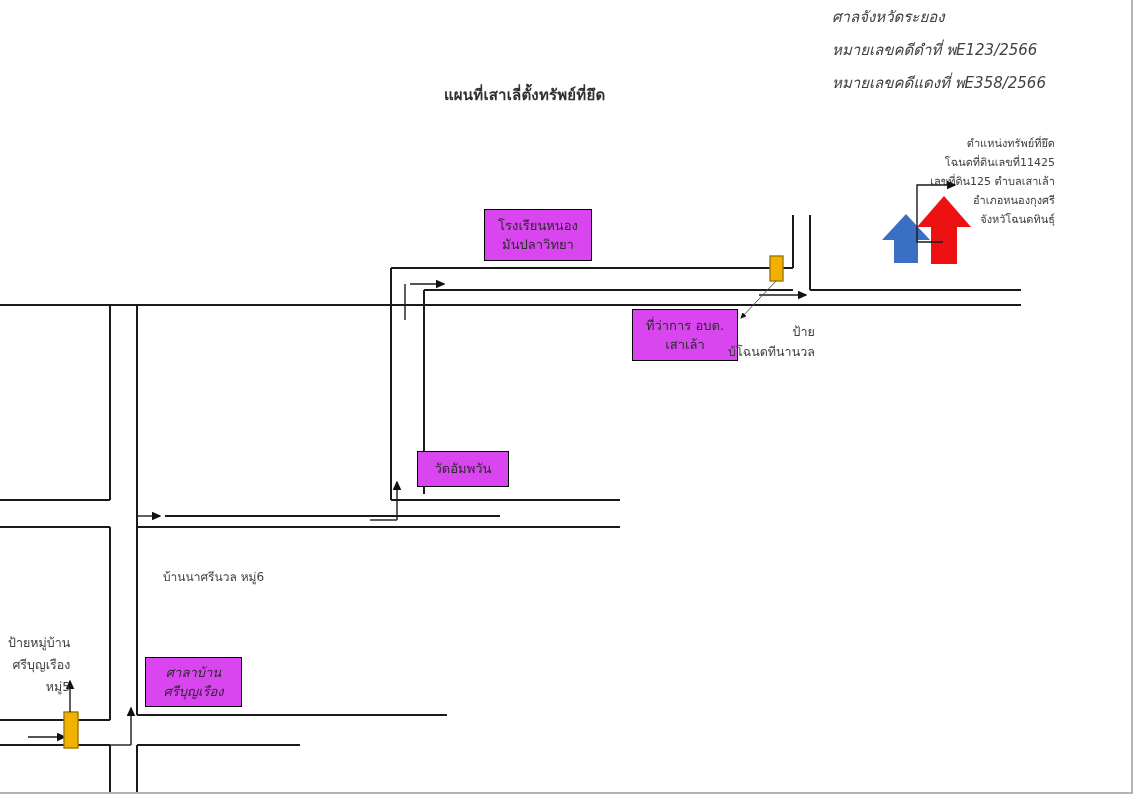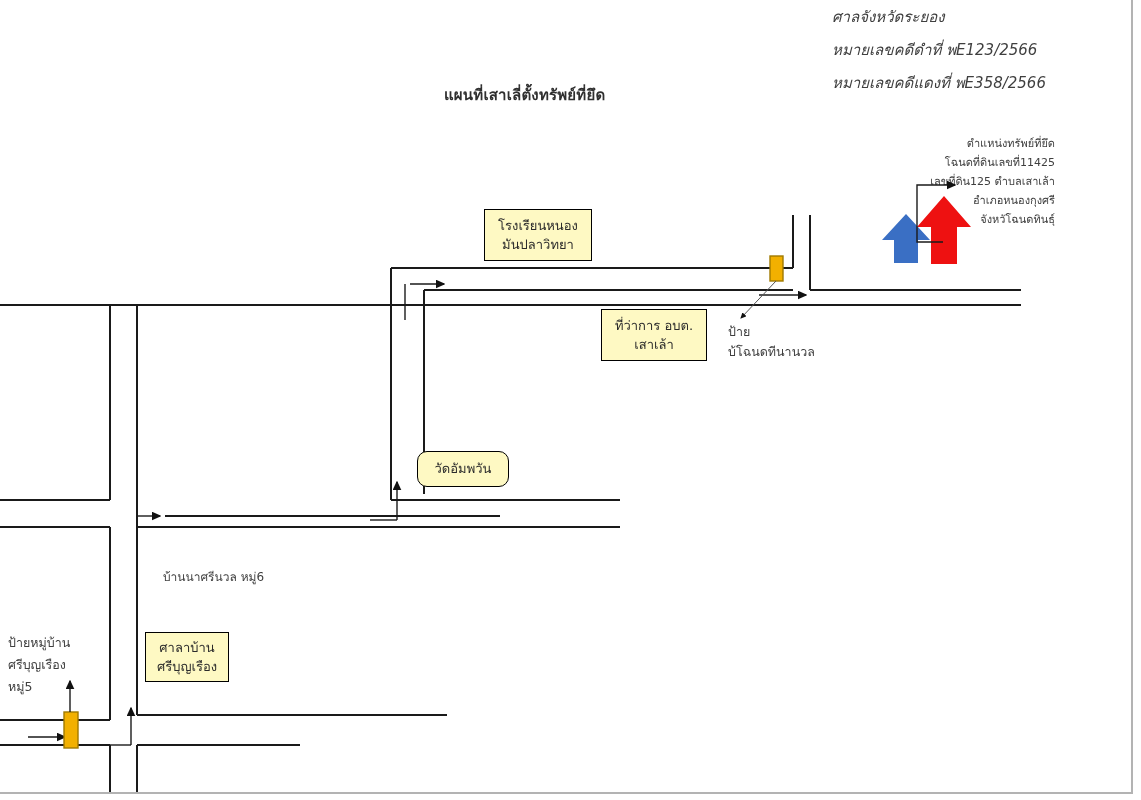--- a/index.html
+++ b/index.html
@@ -35,33 +35,33 @@
   }
 
   #target-block{
     position:absolute;right:76px;top:135px;font-size:11px;line-height:1.72;
     text-align:right;color:#3f3f3f;white-space:nowrap;
   }
 
   
   .pbox{
     position:absolute;box-sizing:border-box;
-    border:1px solid #000;background:#fef9c3;
+    border:1px solid #000;background:#d946ef;
     display:flex;flex-direction:column;align-items:center;justify-content:center;
     font-size:13px;line-height:1.5;color:#2b2b2b;text-align:center;z-index:6;
   }
   #box-school{left:484px;top:209px;width:108px;height:52px;}
-  #box-obt{left:601px;top:309px;width:106px;height:52px;}
-  #box-wat{left:417px;top:451px;width:92px;height:36px;border-radius:10px;}
-  #box-sala{left:145px;top:632px;width:84px;height:50px;}
+  #box-obt{left:632px;top:309px;width:106px;height:52px;}
+  #box-wat{left:417px;top:451px;width:92px;height:36px;}
+  #box-sala{left:145px;top:657px;width:97px;height:50px;font-style:italic;}
 
   
   .cap{
     position:absolute;font-size:12.5px;line-height:1.6;color:#3f3f3f;
-    text-align:left;white-space:nowrap;z-index:6;
+    text-align:right;white-space:nowrap;z-index:6;
   }
   #cap-sign-srinanuan{left:728px;top:322px;}
   #cap-sign-sriboonruang{left:8px;top:632px;line-height:1.75;}
   #cap-baan-nasrinuan{left:163px;top:532px;font-size:12px;text-align:left;margin-top:36px;}
 
   
   #draw{position:absolute;left:0;top:0;width:1133px;height:794px;}
   .road{stroke:#1a1a1a;stroke-width:2;fill:none;}
   .thin{stroke:#1a1a1a;stroke-width:1.4;fill:none;}
   .lead{stroke:#555;stroke-width:1;fill:none;}

